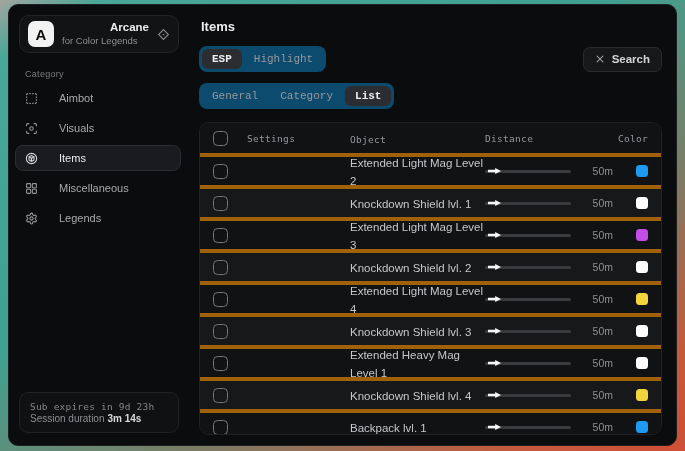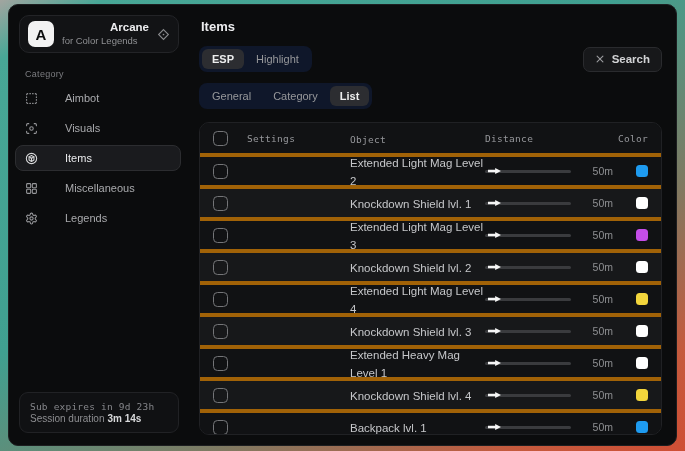--- a/index.html
+++ b/index.html
@@ -28,21 +28,21 @@
   }
   .brand-text { flex:1; line-height:1.15; }
   .brand-name { color:#ececee; font-size:11.5px; font-weight:bold;text-align:right; }
   .brand-sub { color:#8f9093; font-size:9.5px; margin-top:2px; }
   .pin-btn { color:#8a8b8e; display:flex; align-items:center; cursor:pointer; }
 
   .section-label { color:#7c7d80; font-size:9px; letter-spacing:0.3px; margin:16px 0 6px 10px; }
 
   .nav { display:flex; flex-direction:column; gap:4px; }
   .nav-item {
-    display:flex; align-items:center; gap:27px; height:26px; padding:0 9px;
+    display:flex; align-items:center; gap:21px; height:26px; padding:0 9px;
     border-radius:8px; color:#a9aaad; font-size:11px; border:1px solid transparent; cursor:pointer;
   }
   .nav-item .nicon { display:flex; align-items:center; color:#96979a; }
   .nav-item.active { background:#1a1b1e; border-color:#2c2d30; color:#e9eaec; }
   .nav-item.active .nicon { color:#d6d7d9; }
 
   .sidebar-spacer { flex:1; }
   .session-card {
     margin:0 2px 4px 4px; padding:8px 10px; background:#101113;
     border:1px solid #212225; border-radius:9px;
@@ -50,22 +50,22 @@
   .sub-line { font-family:"DejaVu Sans Mono", monospace; color:#85868a; font-size:9.5px; letter-spacing:0.2px; }
   .sess-line { margin-top:1px; font-size:10px; color:#8d8e91; }
   .sess-line b { color:#d9dadc; font-weight:bold; margin-left:3px; }
 
   
   .main { flex:1; padding:12px 14px 10px 12px; display:flex; flex-direction:column; }
   .page-title { color:#ececee; font-size:13px; font-weight:bold; margin:2px 0 12px 2px; }
 
   .toolbar { display:flex; align-items:center; margin-bottom:11px; }
   .seg-group {
-    display:inline-flex; align-items:center; gap:2px; background:#0f172a;
-    border-radius:8px; padding:3px;
+    display:inline-flex; align-items:center; gap:2px; background:#0c4a6e;
+    border-radius:8px; padding:3px;font-family:Liberation Mono, monospace;
   }
   .seg {
     padding:4px 10px; border-radius:6px; color:#97989b; font-size:11px; cursor:pointer;
     white-space:nowrap;
   }
   .seg.active { background:#2c2d31; color:#eceded; font-weight:bold; }
   .toolbar-spacer { flex:1; }
   .search-btn {
     display:flex; align-items:center; gap:7px; height:25px; padding:0 11px;
     background:#17181a; border:1px solid #2a2b2e; border-radius:7px; cursor:pointer;

